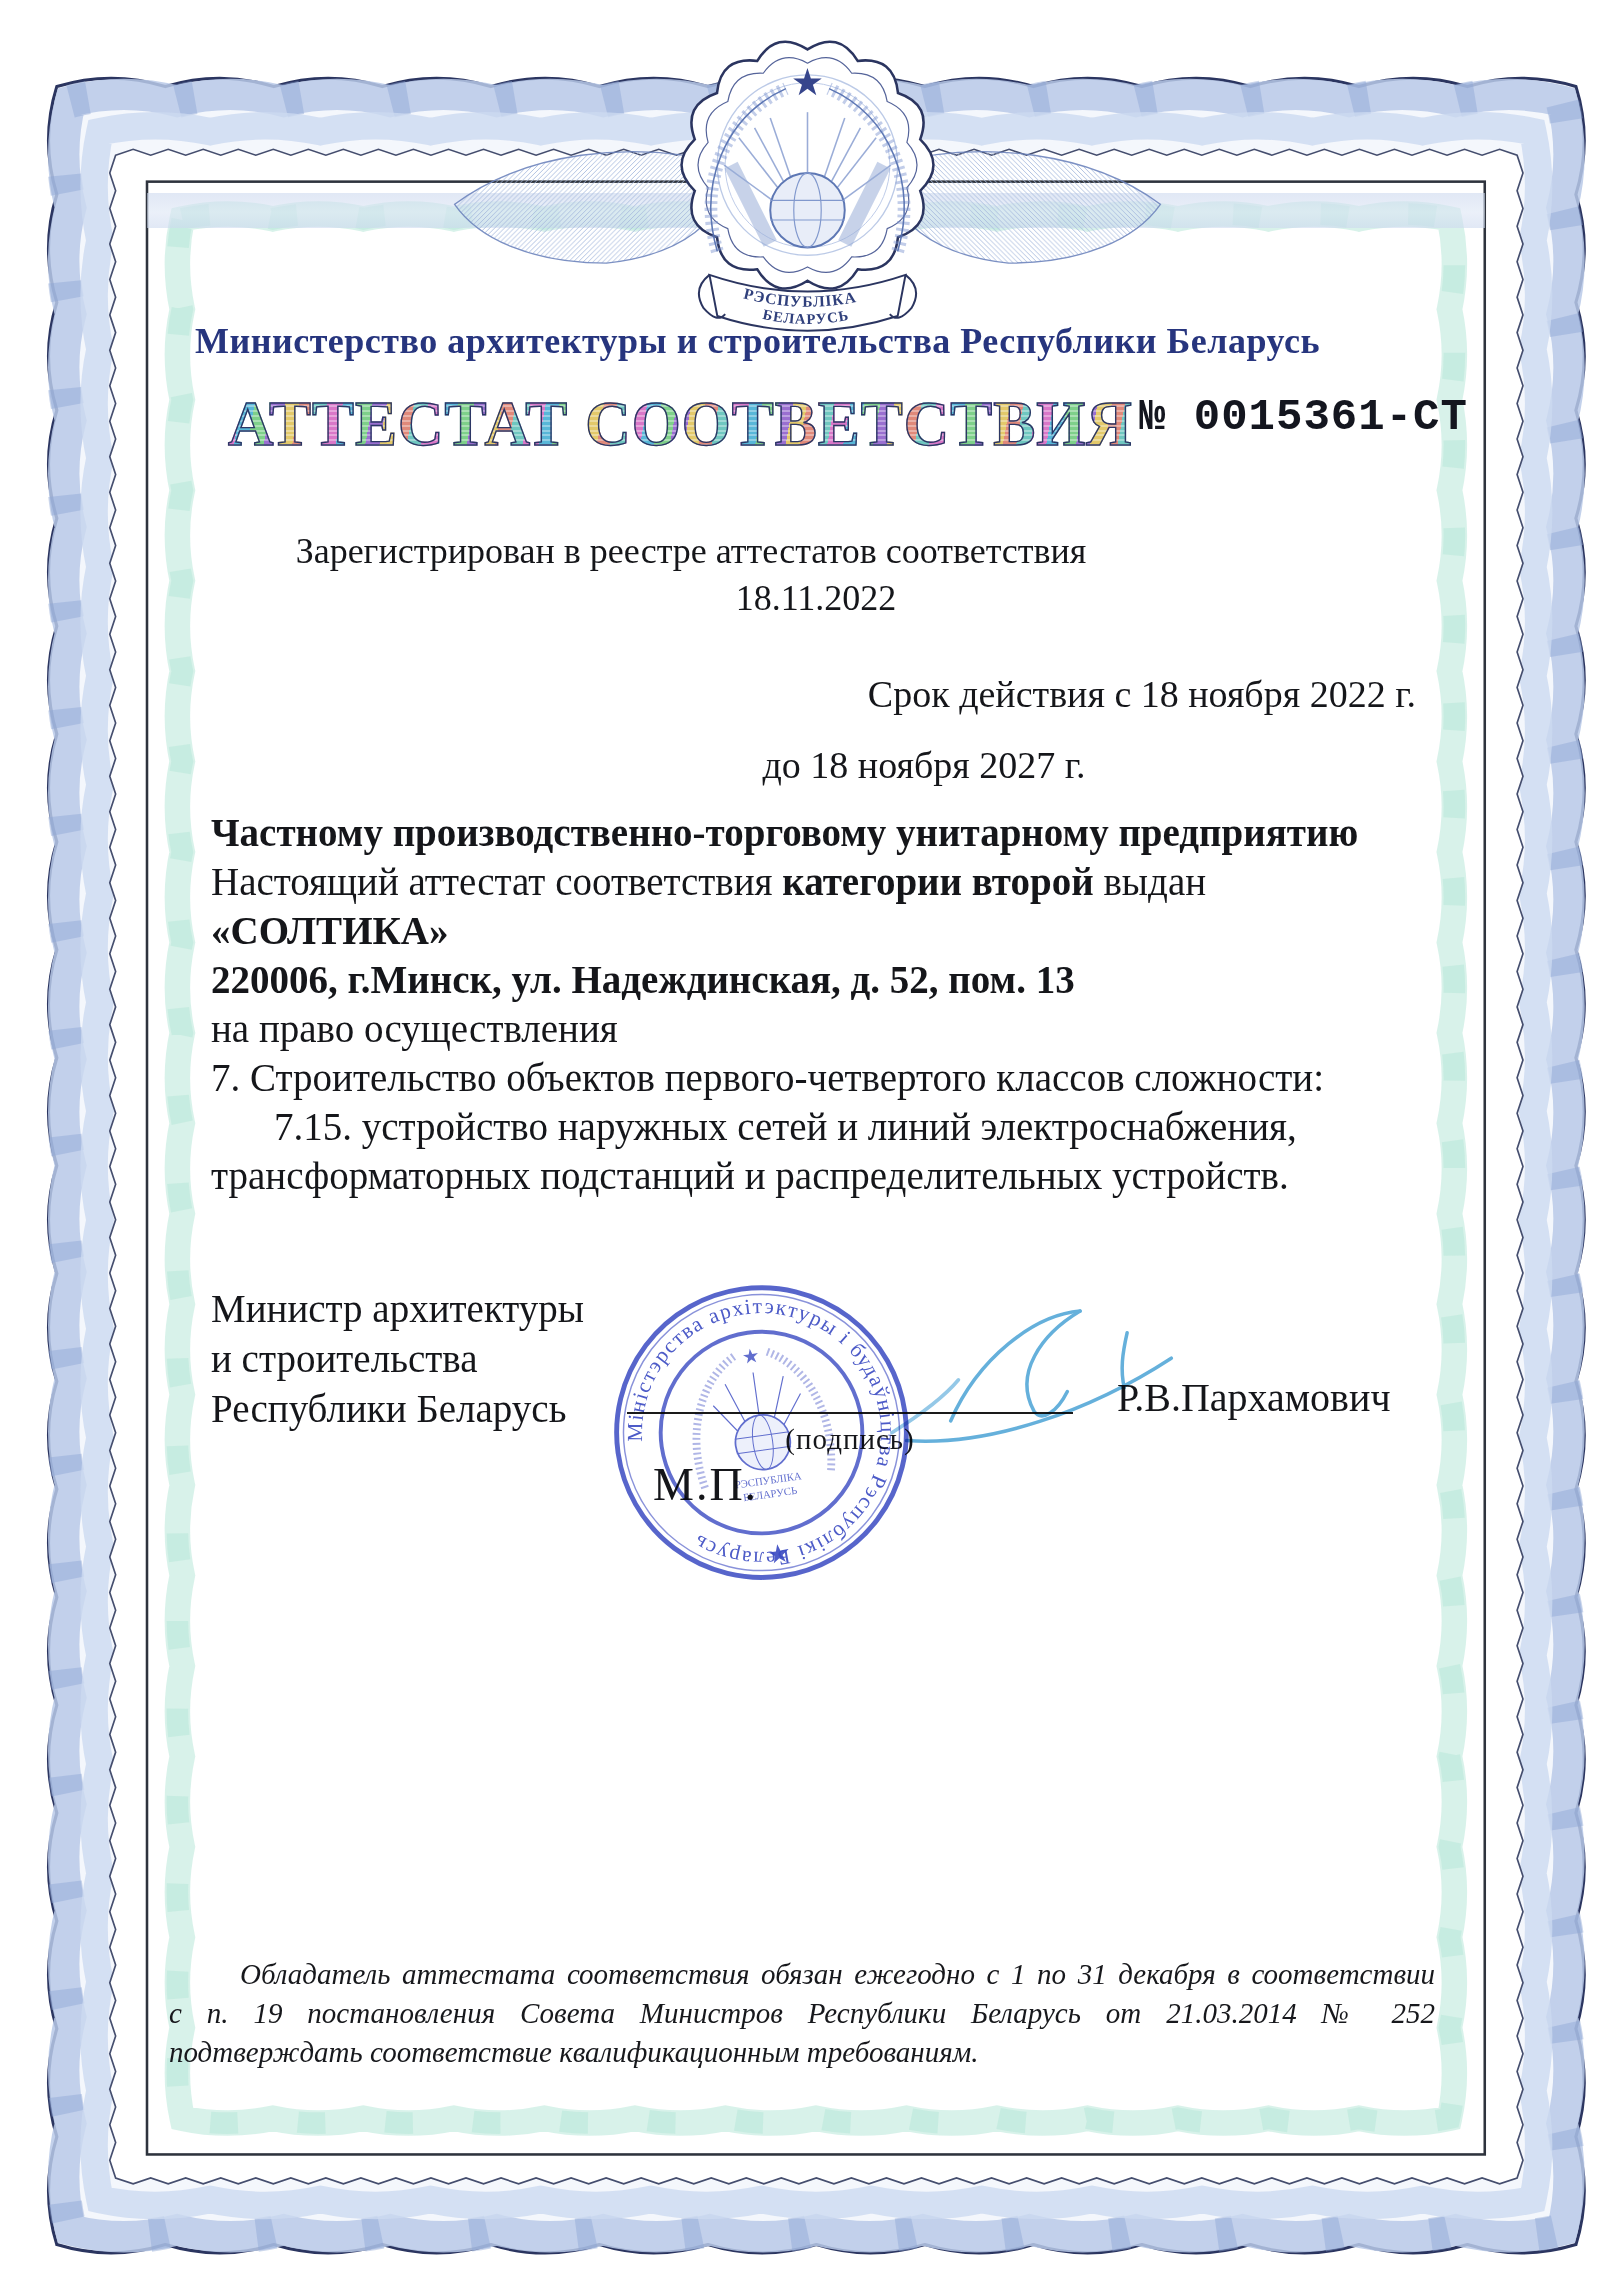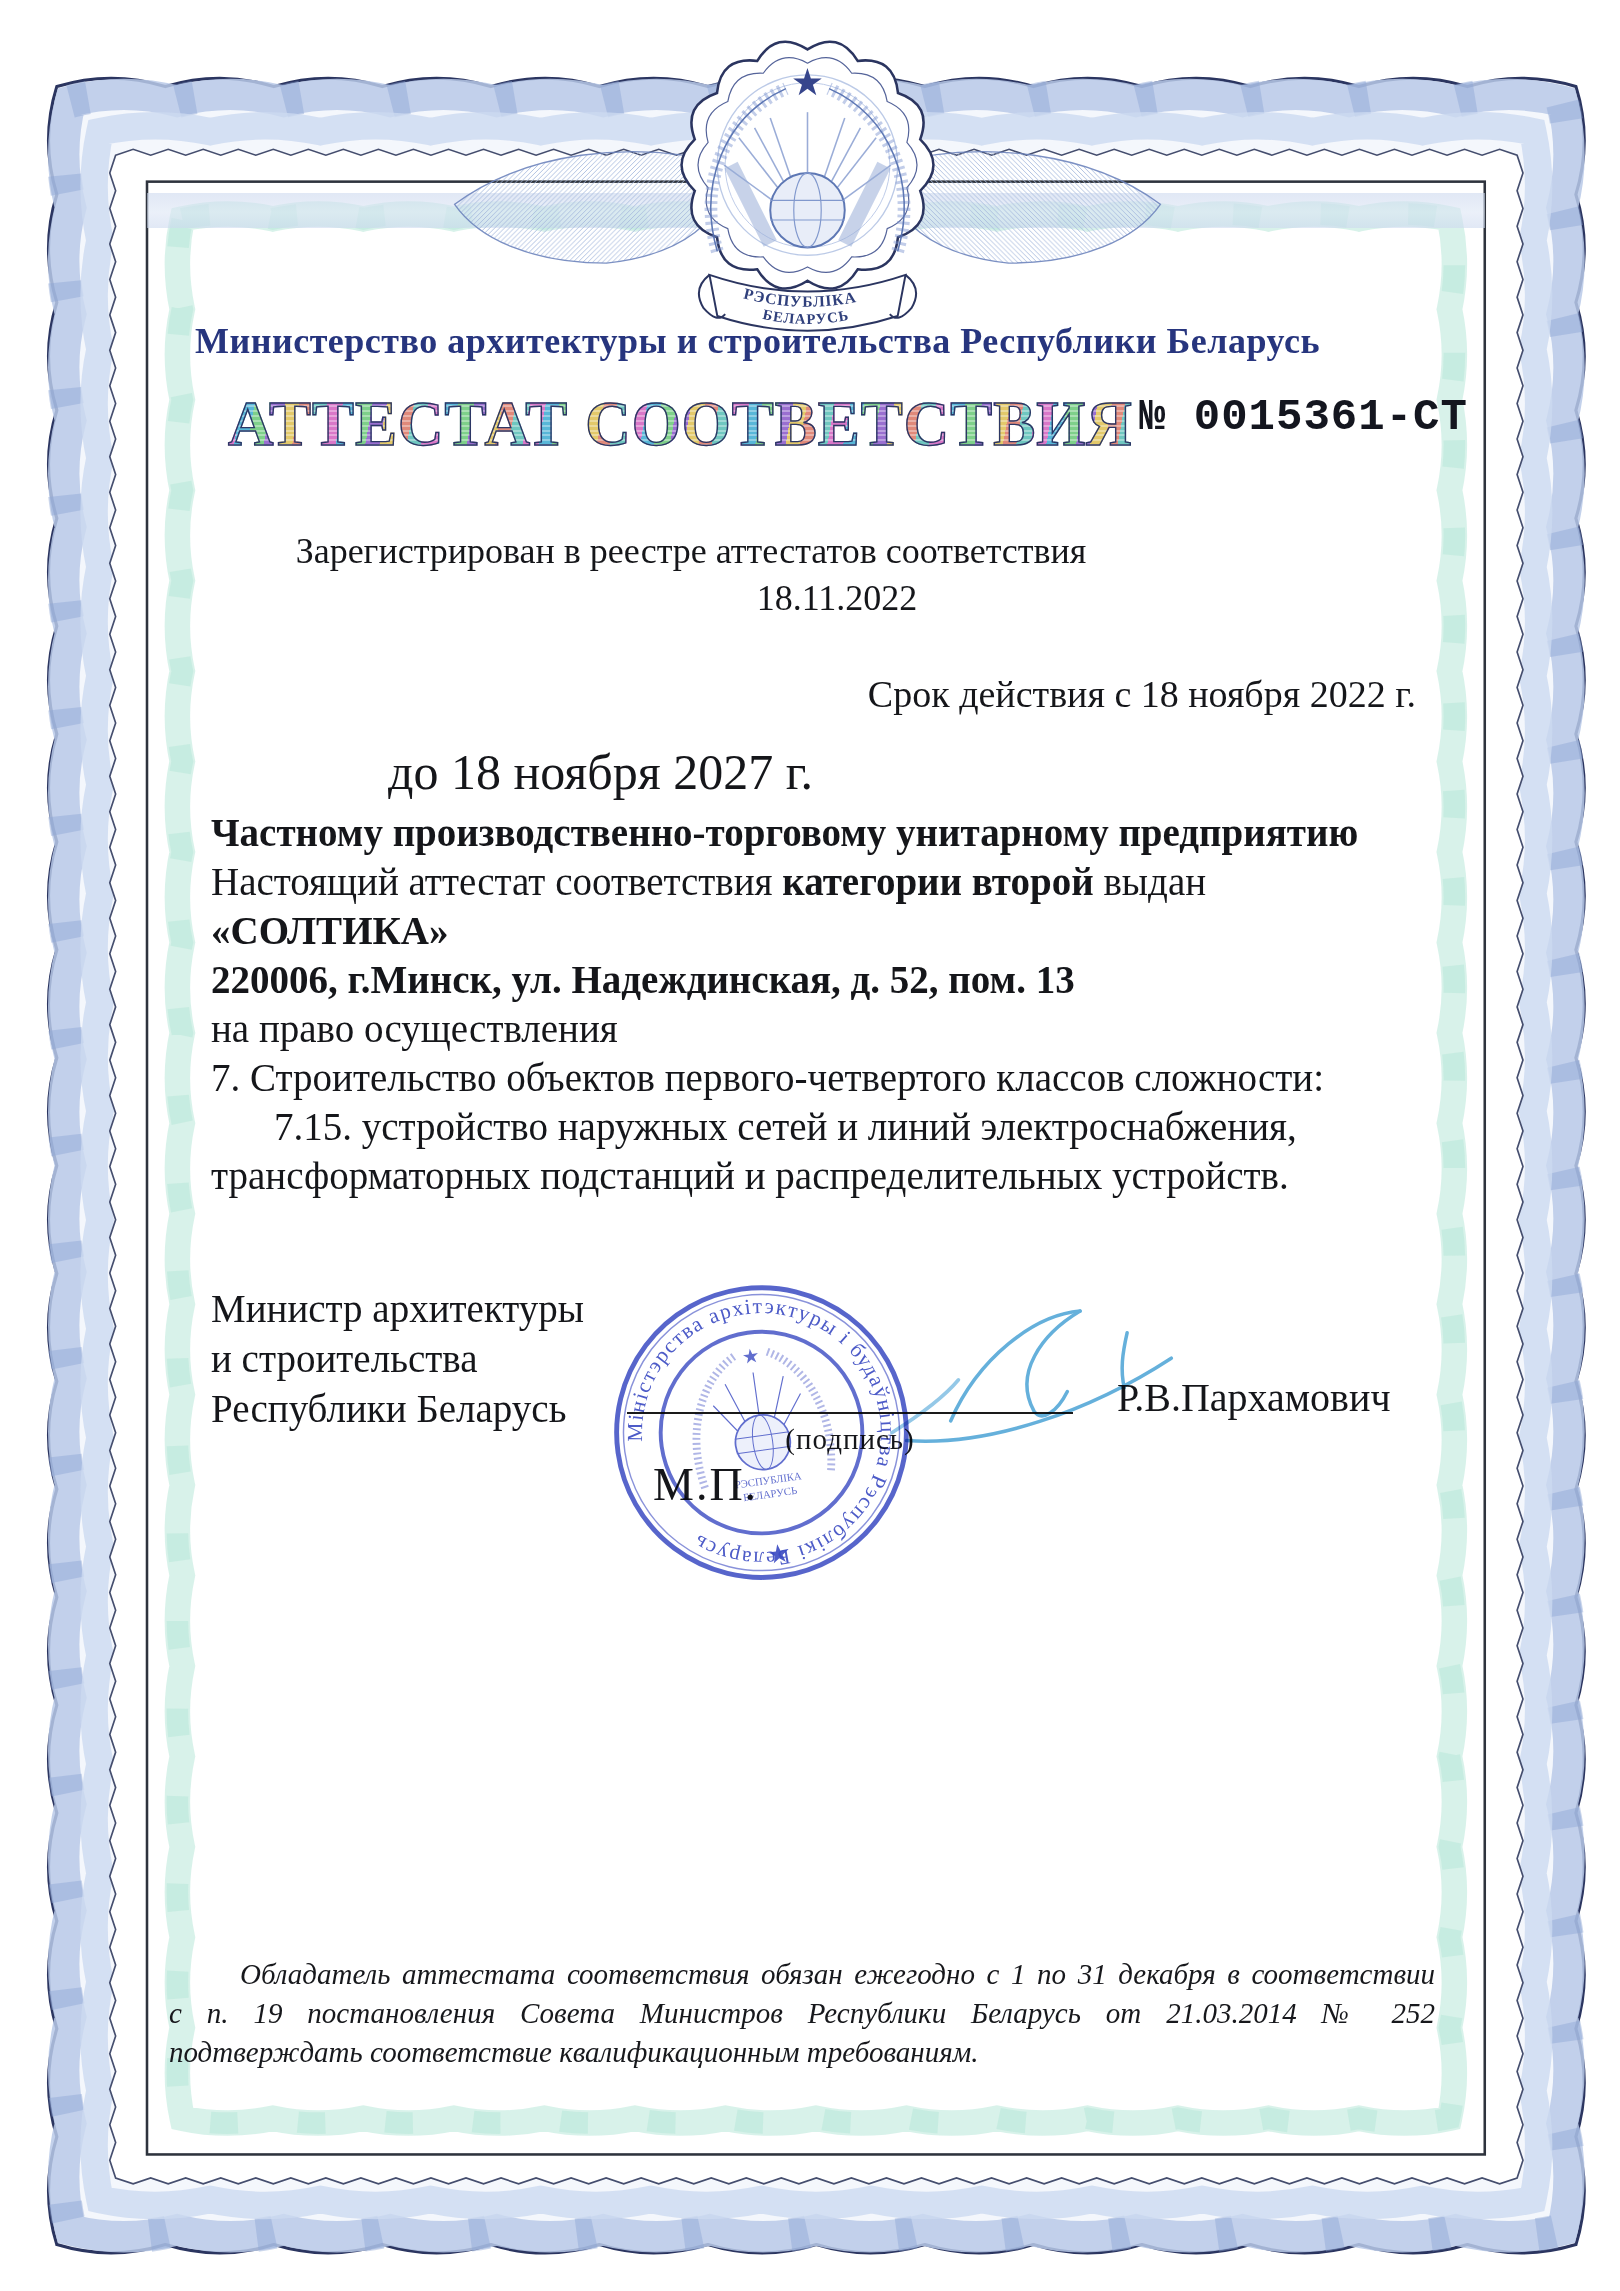--- a/index.html
+++ b/index.html
@@ -19,23 +19,23 @@
   
   .rainbow{
       background:
         repeating-linear-gradient(0deg, rgba(255,255,255,.34) 0 2px, rgba(0,0,0,0) 2px 4.9px),
         repeating-linear-gradient(100deg,#d977c8 0 15.7px,#58b7d8 15.7px 29px,#7ed08a 29px 45px,
            #9a6fd0 45px 59px,#e3c96a 59px 73px,#e0897a 73px 86px,#6fc7c0 86px 100px);
       -webkit-background-clip:text;background-clip:text;color:transparent;
       -webkit-text-stroke:1.4px #2c3765;}
   .cert-number{left:1139px;top:392px;font-size:44px;font-weight:bold;color:#14161f;letter-spacing:1px;font-family:Liberation Mono, monospace;}
   .reg-line{left:147px;top:530px;width:1088px;text-align:center;font-size:36px;}
-  .reg-date{left:147px;top:577px;width:1338px;text-align:center;font-size:36px;padding-left:21px;}
+  .reg-date{left:147px;top:577px;width:1338px;text-align:center;font-size:36px;}
   .val1{left:392px;top:672px;width:1024px;text-align:right;font-size:38px;}
-  .val2{left:388px;top:743px;width:1024px;text-align:left;font-size:50px;}
+  .val2{left:412px;top:743px;width:1024px;text-align:center;font-size:38px;}
   .bodytext{left:211px;top:808px;width:1235px;font-size:39px;line-height:49px;}
   .bodytext div{white-space:nowrap;}
   .indent{padding-left:63px;}
   .minister{left:211px;top:1284px;font-size:39px;line-height:50px;}
   .sig-name{left:1117px;top:1374px;font-size:40px;}
   .sig-line{left:627px;top:1412px;width:446px;height:0;border-top:2.9px solid #1a1a1a;}
   .sig-caption{left:627px;top:1423px;width:446px;text-align:center;font-size:29px;letter-spacing:1px;}
   .mp{left:653px;top:1458px;font-size:46px;letter-spacing:2px;}
   .footer{left:169px;top:1955px;width:1266px;font-size:29px;font-style:italic;line-height:39px;color:#17181c;}
   .footer .just{text-align:justify;text-align-last:justify;white-space:normal;}

